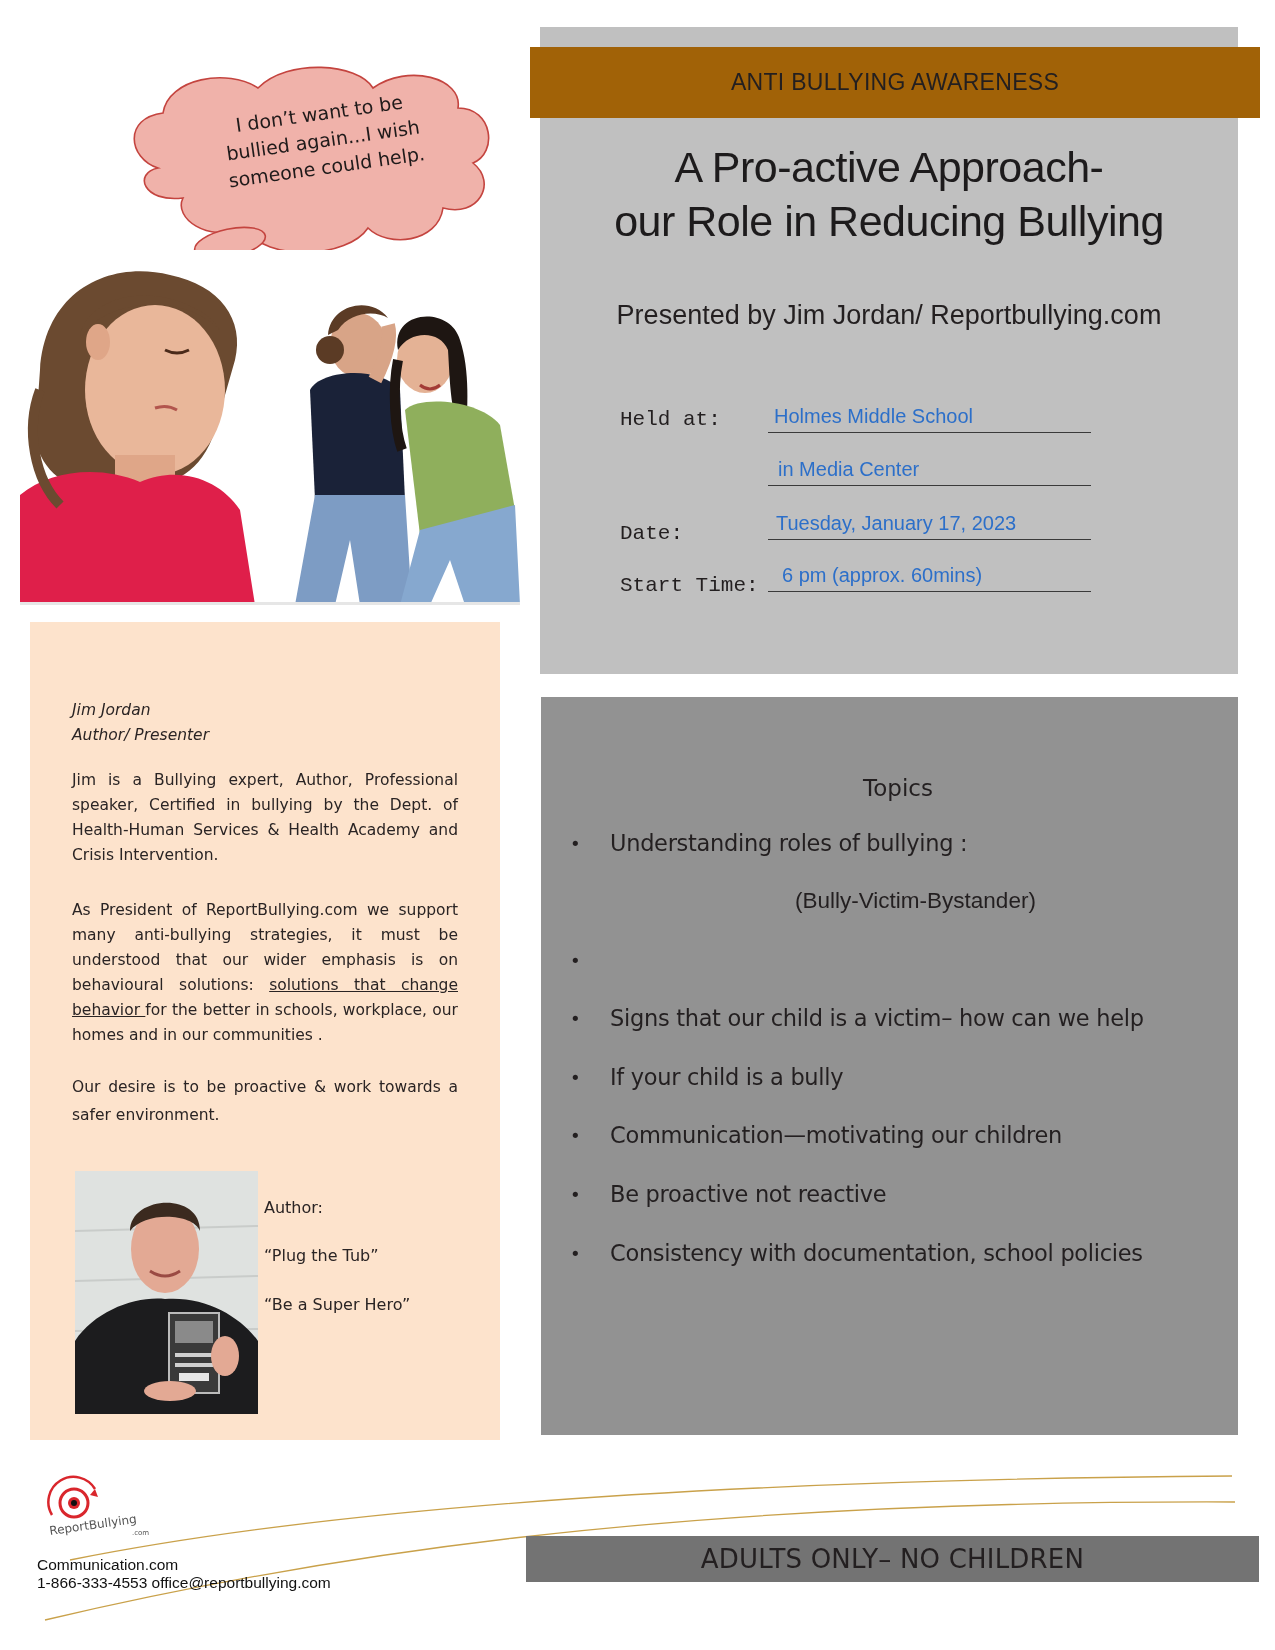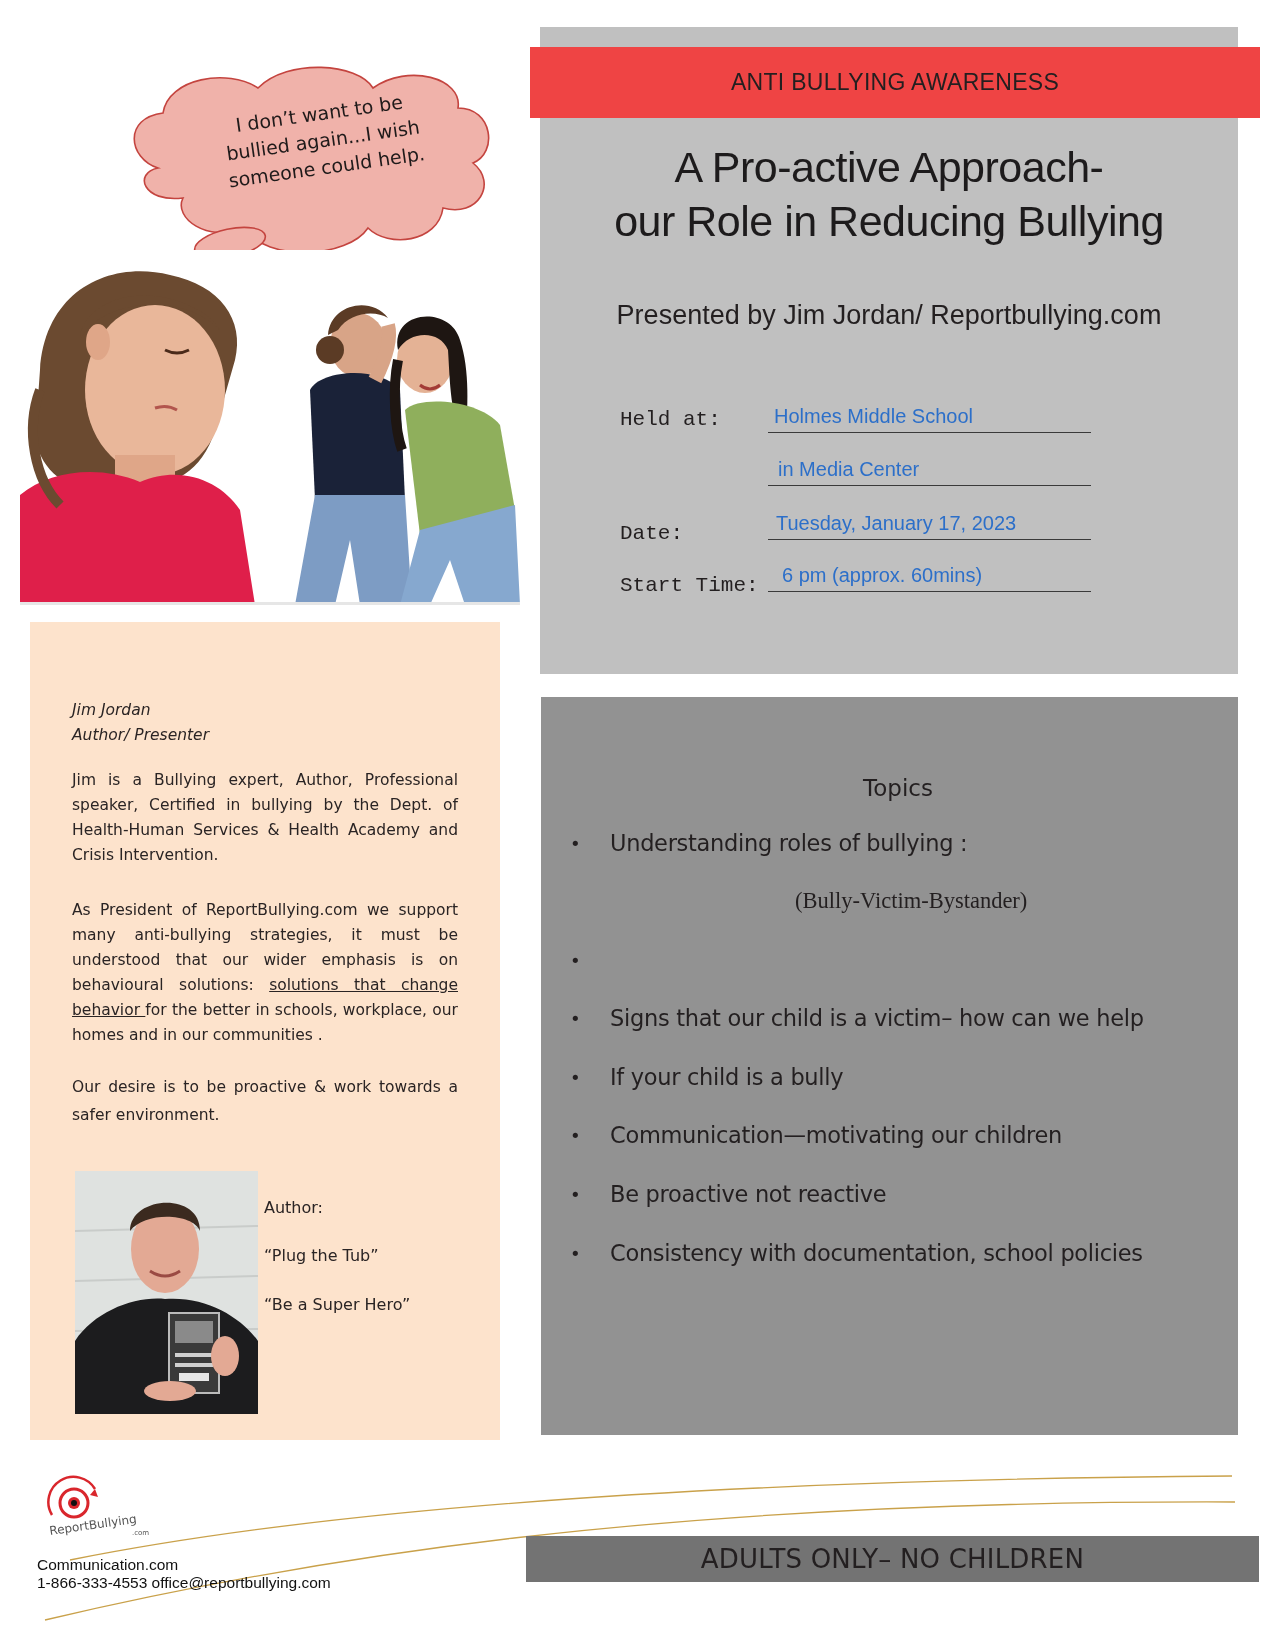--- a/index.html
+++ b/index.html
@@ -16,21 +16,21 @@
   }
 
   
   .hero-photo { position: absolute; left: 20px; top: 250px; width: 500px; height: 355px; overflow: hidden; }
   .hero-photo svg { position: absolute; left: 0; top: 0; }
 
   
   .event-panel { position: absolute; left: 540px; top: 27px; width: 698px; height: 647px; background: #c0c0c0; }
   .awareness-band {
     position: absolute; left: 530px; top: 47px; width: 730px; height: 71px;
-    background: #ef4444; display: flex; align-items: center; justify-content: center;
+    background: #a16207; display: flex; align-items: center; justify-content: center;
     font-family: "Liberation Sans", sans-serif; font-size: 23px; letter-spacing: 0.3px; color: #231f20;
   }
   .event-title {
     position: absolute; left: 540px; top: 140px; width: 698px; text-align: center;
     font-family: "Liberation Sans", sans-serif; font-size: 43px; line-height: 54px; color: #1d1b1c;
     letter-spacing: -0.5px;
   }
   .presented-by {
     position: absolute; left: 540px; top: 300px; width: 698px; text-align: center;
     font-family: "Liberation Sans", sans-serif; font-size: 27px; color: #231f20;
@@ -71,21 +71,21 @@
     font-family: "DejaVu Sans", sans-serif; font-size: 23px; color: #231f20;
   }
   .topic-item {
     position: absolute; left: 570px; width: 660px; height: 34px;
     font-family: "DejaVu Sans", sans-serif; font-size: 22.5px; color: #231f20; letter-spacing: -0.3px;
     display: flex; align-items: center;
   }
   .topic-bullet { width: 40px; font-size: 18px; flex: 0 0 40px; }
   .topic-sub {
     position: absolute; left: 795px; top: 888px;
-    font-family: Liberation Serif, serif; font-size: 22.5px; color: #231f20;
+    font-family: Liberation Sans, sans-serif; font-size: 22.5px; color: #231f20;
   }
 
   
   .swoosh { position: absolute; left: 0; top: 1460px; }
   .logo { position: absolute; left: 40px; top: 1475px; width: 120px; height: 70px; }
   .contact-line {
     position: absolute; left: 37px;
     font-family: "Liberation Sans", sans-serif; font-size: 15.5px; color: #111;
   }
   .adults-band {

